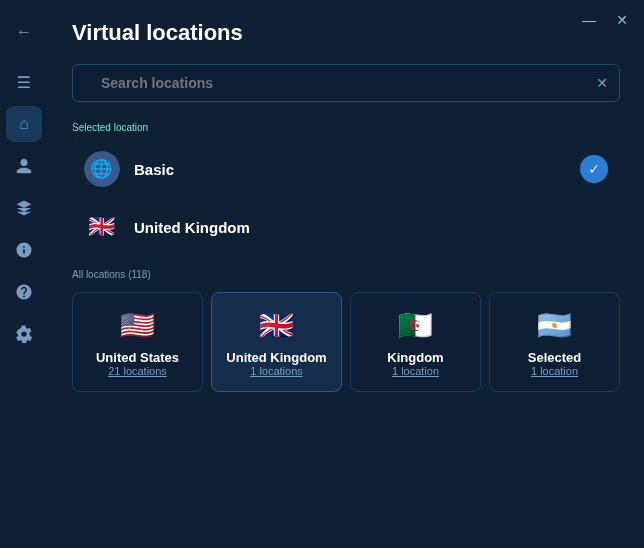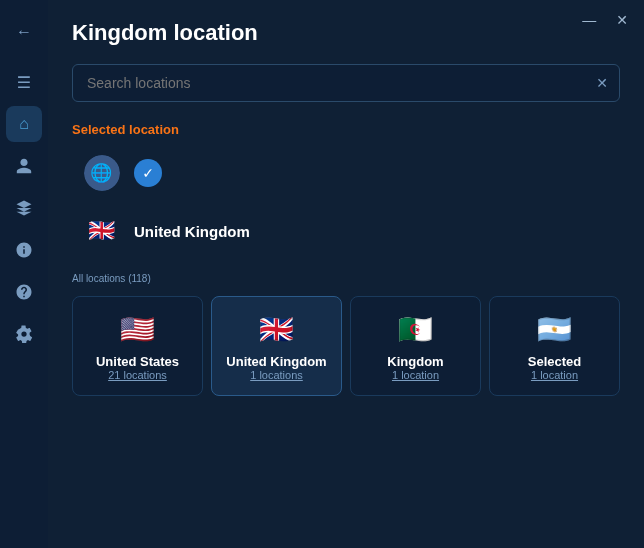--- a/index.html
+++ b/index.html
@@ -80,41 +80,42 @@
     
     .search-container {
       position: relative;
       margin-bottom: 20px;
     }
     .search-input {
       width: 100%;
       background: #0d1e35;
       border: 1.5px solid #2a4a6a;
       border-radius: 6px;
-      padding: 10px 40px 10px 14px;
+      padding: 10px 40px 10px 28px;
       color: #a0b8d0;
       font-size: 14px;
       outline: none;
+      font-weight: bold;
     }
     .search-clear-icon {
       position: absolute;
       right: 12px;
       top: 50%;
       transform: translateY(-50%);
       color: #7a9cc0;
       cursor: pointer;
       font-size: 14px;
     }
 
     
     .section-label {
-      font-size: 13px;
-      color: #f97316;
+      font-size: 10px;
+      color: #5eead4;
       margin-bottom: 10px;
-      font-weight: 700;
+      font-weight: 400;
     }
 
     
     .location-row {
       display: flex;
       align-items: center;
       padding: 8px 12px;
       border-radius: 8px;
       margin-bottom: 6px;
       cursor: pointer;
@@ -254,33 +255,34 @@
   </div>
 </div>
 
 <div class="main">
 
   <div class="titlebar-btns">
     <button class="titlebar-btn">—</button>
     <button class="titlebar-btn">✕</button>
   </div>
 
-  <div class="page-title">Kingdom location</div>
+  <div class="page-title">Virtual locations</div>
 
   <div class="search-container">
     <input class="search-input" type="text" placeholder="Search locations" style="">
     <span class="search-clear-icon">✕</span>
   </div>
 
   <div class="section-label">Selected location</div>
 
   <div class="location-row selected">
     <div class="flag-circle">
       <div class="basic-flag">🌐</div>
     </div>
+    <span class="location-name">Basic</span>
     <div class="check-icon">✓</div>
   </div>
 
 
   <div class="location-row">
     <div class="flag-circle" style="font-size:22px;">🇬🇧</div>
     <span class="location-name">United Kingdom</span>
   </div>
 
   <div class="all-locations-label">All locations (118)</div>

